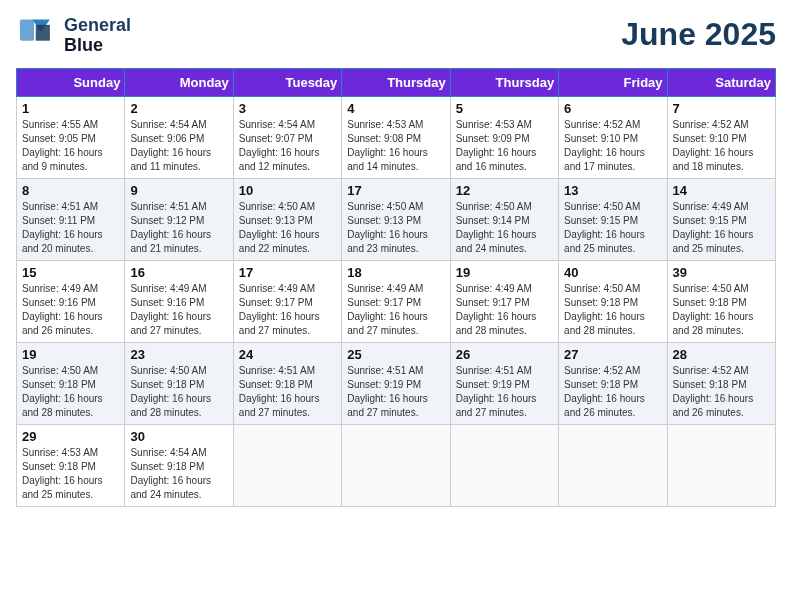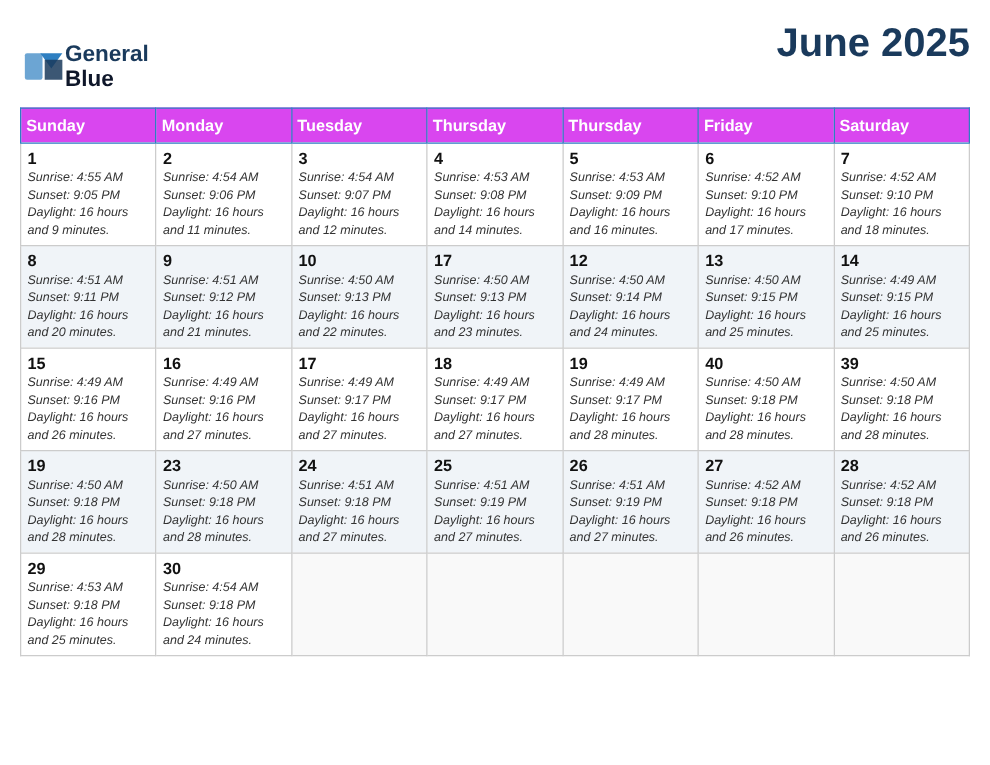--- a/index.html
+++ b/index.html
@@ -11,23 +11,21 @@
       padding: 16px;
     }
     .header {
       display: flex;
       justify-content: space-between;
       align-items: flex-start;
       margin-bottom: 12px;
     }
     .logo {
       display: flex;
-      align-items: center;
-      gap: 0;
-      margin-top: 18px;
+      gap: 12px;
     }
     .logo-text {
       font-size: 18px;
       font-weight: bold;
       color: #1a3a5c;
       line-height: 1.1;
     }
     .logo-icon {
       width: 36px;
       height: 30px;
@@ -44,25 +42,25 @@
       font-size: 14px;
       color: #333;
       margin-top: 2px;
     }
     .calendar {
       width: 100%;
       border-collapse: collapse;
       border: 1px solid #ccc;
     }
     .calendar th {
-      background: #d946ef;
+      background: #6d28d9;
       color: #fff;
       font-size: 13px;
       padding: 6px 4px;
-      text-align: left;
+      text-align: right;
       border: 1px solid #2e7fc1;
       font-weight: bold;
     }
     .calendar td {
       vertical-align: top;
       padding: 4px 5px;
       border: 1px solid #ccc;
       font-size: 10.5px;
       color: #222;
       background: #fff;
@@ -76,21 +74,20 @@
       font-size: 13px;
       font-weight: bold;
       display: block;
       margin-bottom: 2px;
       color: #111;
     }
     .day-info {
       font-size: 10px;
       color: #333;
       line-height: 1.4;
-      font-style: italic;
     }
     .empty-cell {
       background: #f9f9f9 !important;
     }
   </style>
 </head>
 <body>
 
 <div class="header">
   <div class="logo">

